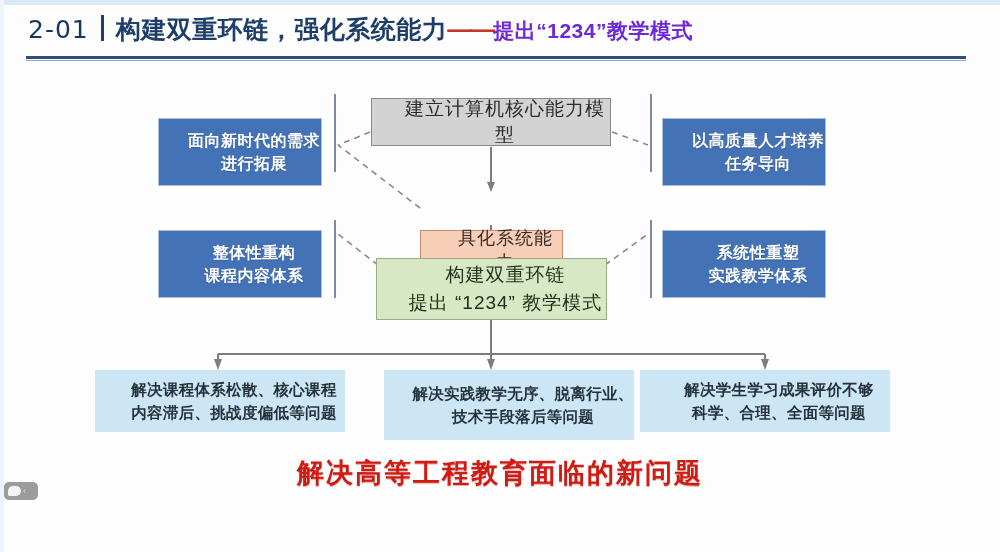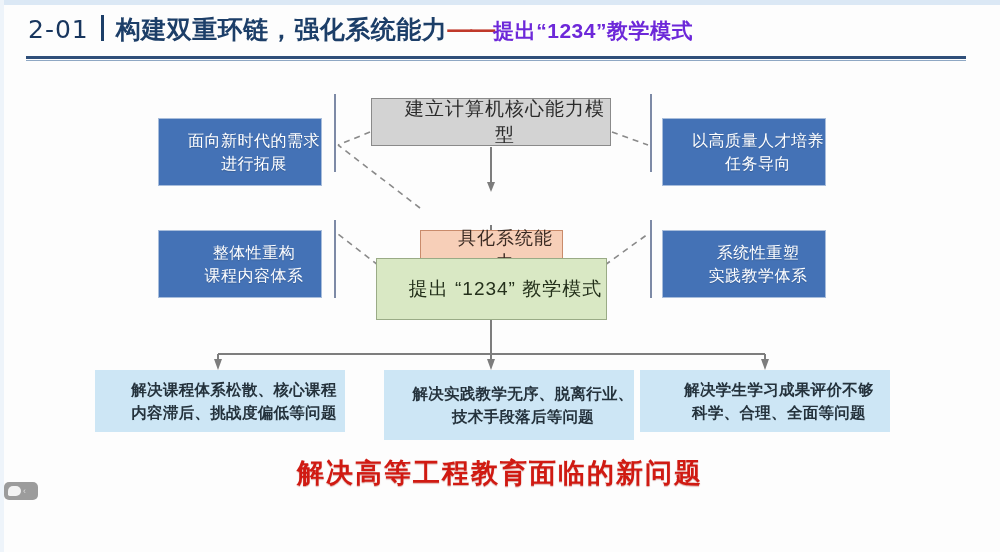--- a/index.html
+++ b/index.html
@@ -104,21 +104,21 @@
     justify-content: center;
     text-align: center;
     padding-left: 28px;
   }
   .node span { display: block; }
 
   .blue-box {
     background: #4472b6;
     border: 1px solid #a8bddb;
     color: #ffffff;
-    font-weight: normal;
+    font-weight: bold;
     font-size: 16px;
     line-height: 1.45;
     letter-spacing: 0.5px;
     text-shadow: 0 1px 1px rgba(0,0,0,0.18);
   }
   .gray-box {
     background: #d3d3d3;
     border: 1px solid #8a8a8a;
     color: #2b2b2b;
     font-size: 19px;
@@ -261,20 +261,21 @@
 
   <div class="node gray-box" style="left:371px; top:36px; width:240px; height:48px;">
     <span>建立计算机核心能力模型</span>
   </div>
 
   <div class="node peach-box" style="left:420px; top:124px; width:143px; height:40px;">
     <span>具化系统能力</span>
   </div>
 
   <div class="node green-box" style="left:376px; top:196px; width:231px; height:62px;">
+    <span>构建双重环链</span>
     <span>提出 “1234” 教学模式</span>
   </div>
 
   <div class="node blue-box" style="left:158px; top:56px; width:164px; height:68px;">
     <span>面向新时代的需求</span>
     <span>进行拓展</span>
   </div>
   <div class="node blue-box" style="left:158px; top:168px; width:164px; height:68px;text-align:center;">
     <span>整体性重构</span>
     <span>课程内容体系</span>

